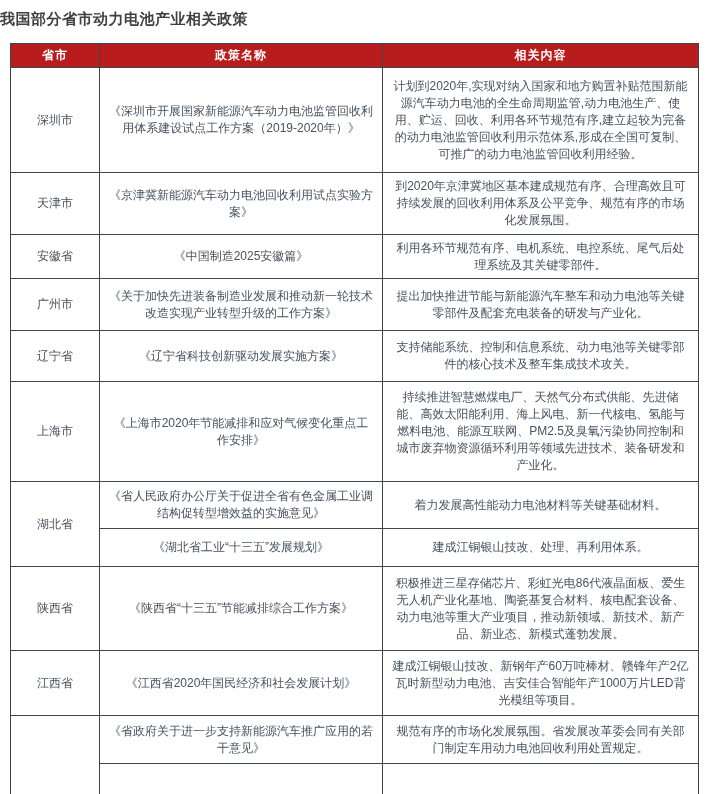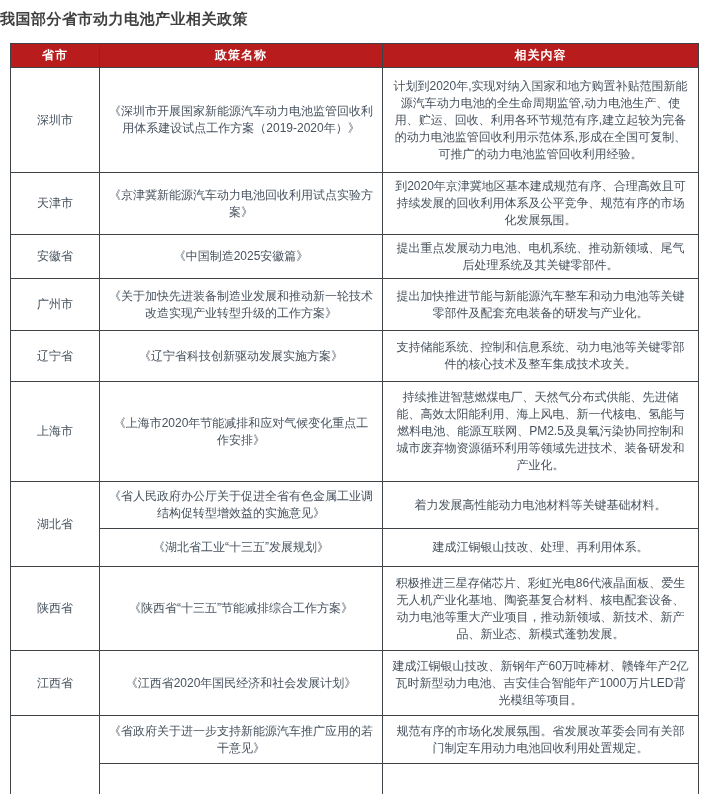--- a/index.html
+++ b/index.html
@@ -85,21 +85,21 @@
 
       <tr style="height:62px">
         <td class="province-cell">天津市</td>
         <td>《京津冀新能源汽车动力电池回收利用试点实验方案》</td>
         <td>到2020年京津冀地区基本建成规范有序、合理高效且可持续发展的回收利用体系及公平竞争、规范有序的市场化发展氛围。</td>
       </tr>
 
       <tr style="height:44px">
         <td class="province-cell">安徽省</td>
         <td>《中国制造2025安徽篇》</td>
-        <td>提出重点发展动力电池、电机系统、推动新领域、尾气后处理系统及其关键零部件。</td>
+        <td>利用各环节规范有序、电机系统、电控系统、尾气后处理系统及其关键零部件。</td>
       </tr>
 
       <tr style="height:52px">
         <td class="province-cell">广州市</td>
         <td>《关于加快先进装备制造业发展和推动新一轮技术改造实现产业转型升级的工作方案》</td>
         <td>提出加快推进节能与新能源汽车整车和动力电池等关键零部件及配套充电装备的研发与产业化。</td>
       </tr>
 
       <tr style="height:51px">
         <td class="province-cell">辽宁省</td>

